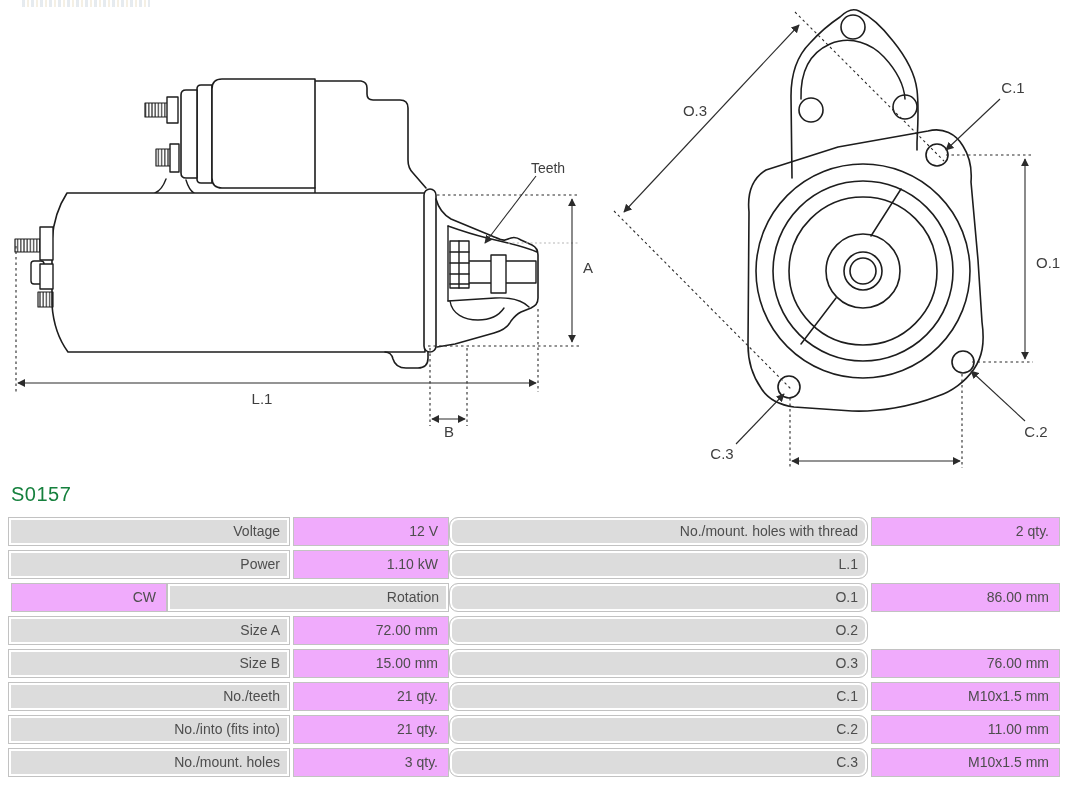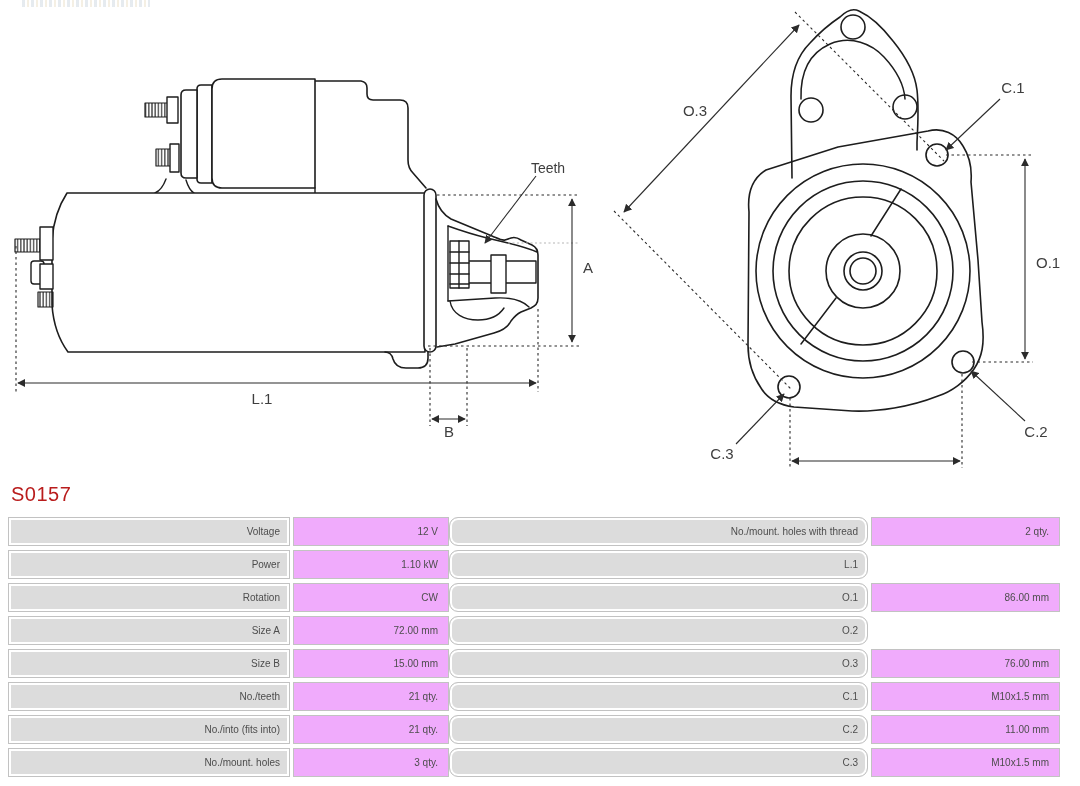--- a/index.html
+++ b/index.html
@@ -4,21 +4,21 @@
 <style>
   html,body{margin:0;padding:0;background:#fff;}
   #stage{position:relative;width:1080px;height:786px;background:#fff;overflow:hidden;
          font-family:"Liberation Sans",sans-serif;}
   #wm{position:absolute;left:22px;top:0;width:128px;height:7px;opacity:.45;
       background:repeating-linear-gradient(90deg,#c7d2dc 0 3px,#fff 3px 5px,#e8dcc2 5px 7px,#fff 7px 9px);}
   #drawing{position:absolute;left:0;top:0;}
   .part-no{position:absolute;left:11px;top:483px;font-size:20px;letter-spacing:.5px;}
   .tbl{position:absolute;top:517px;}
   .tbl .row{display:flex;margin-bottom:4px;}
-  .cell{height:27px;line-height:27px;font-size:10px;color:#4d4d4d;
+  .cell{height:27px;line-height:27px;font-size:14px;color:#4d4d4d;
         border:1px solid #c2c2c2;text-align:right;box-sizing:content-box;}
   .cell.label{background:#dcdcdc;box-shadow:inset 0 0 0 2px #fff;padding-right:9px;}
   .cell.value{background:#f0abfc;padding-right:10px;margin-left:3px;}
   #tblL{left:8px;}
   #tblL .label{width:271px;}
   #tblL .value{width:144px;}
   #tblR{left:449px;}
   #tblR .label{width:408px;border-radius:9px;}
   #tblR .value{width:177px;}
   svg text{font-family:"Liberation Sans",sans-serif;fill:#3e3e3e;}
@@ -134,36 +134,36 @@
       <line x1="792" y1="461" x2="960" y2="461" marker-start="url(#arr)" marker-end="url(#arr)"></line>
     </g>
     <text x="695" y="116" font-size="15" text-anchor="middle">O.3</text>
     <text x="1013" y="93" font-size="15" text-anchor="middle">C.1</text>
     <text x="1036" y="268" font-size="15" text-anchor="start">O.1</text>
     <text x="1036" y="437" font-size="15" text-anchor="middle">C.2</text>
     <text x="722" y="459" font-size="15" text-anchor="middle">C.3</text>
     <text x="877" y="483" font-size="15" text-anchor="middle">O.2</text>
   </svg>
 
-  <div class="part-no" style="color: #b91c1c;">S0157</div>
+  <div class="part-no" style="color: #15803d;">S0157</div>
 
   <div id="tblL" class="tbl">
     <div class="row">
       <div class="cell label">Voltage</div>
       <div class="cell value">12 V</div>
     </div>
 
     <div class="row">
       <div class="cell label">Power</div>
       <div class="cell value">1.10 kW</div>
     </div>
 
     <div class="row">
+      <div class="cell value">CW</div>
       <div class="cell label">Rotation</div>
-      <div class="cell value">CW</div>
     </div>
 
     <div class="row">
       <div class="cell label">Size A</div>
       <div class="cell value">72.00 mm</div>
     </div>
 
     <div class="row">
       <div class="cell label">Size B</div>
       <div class="cell value">15.00 mm</div>

